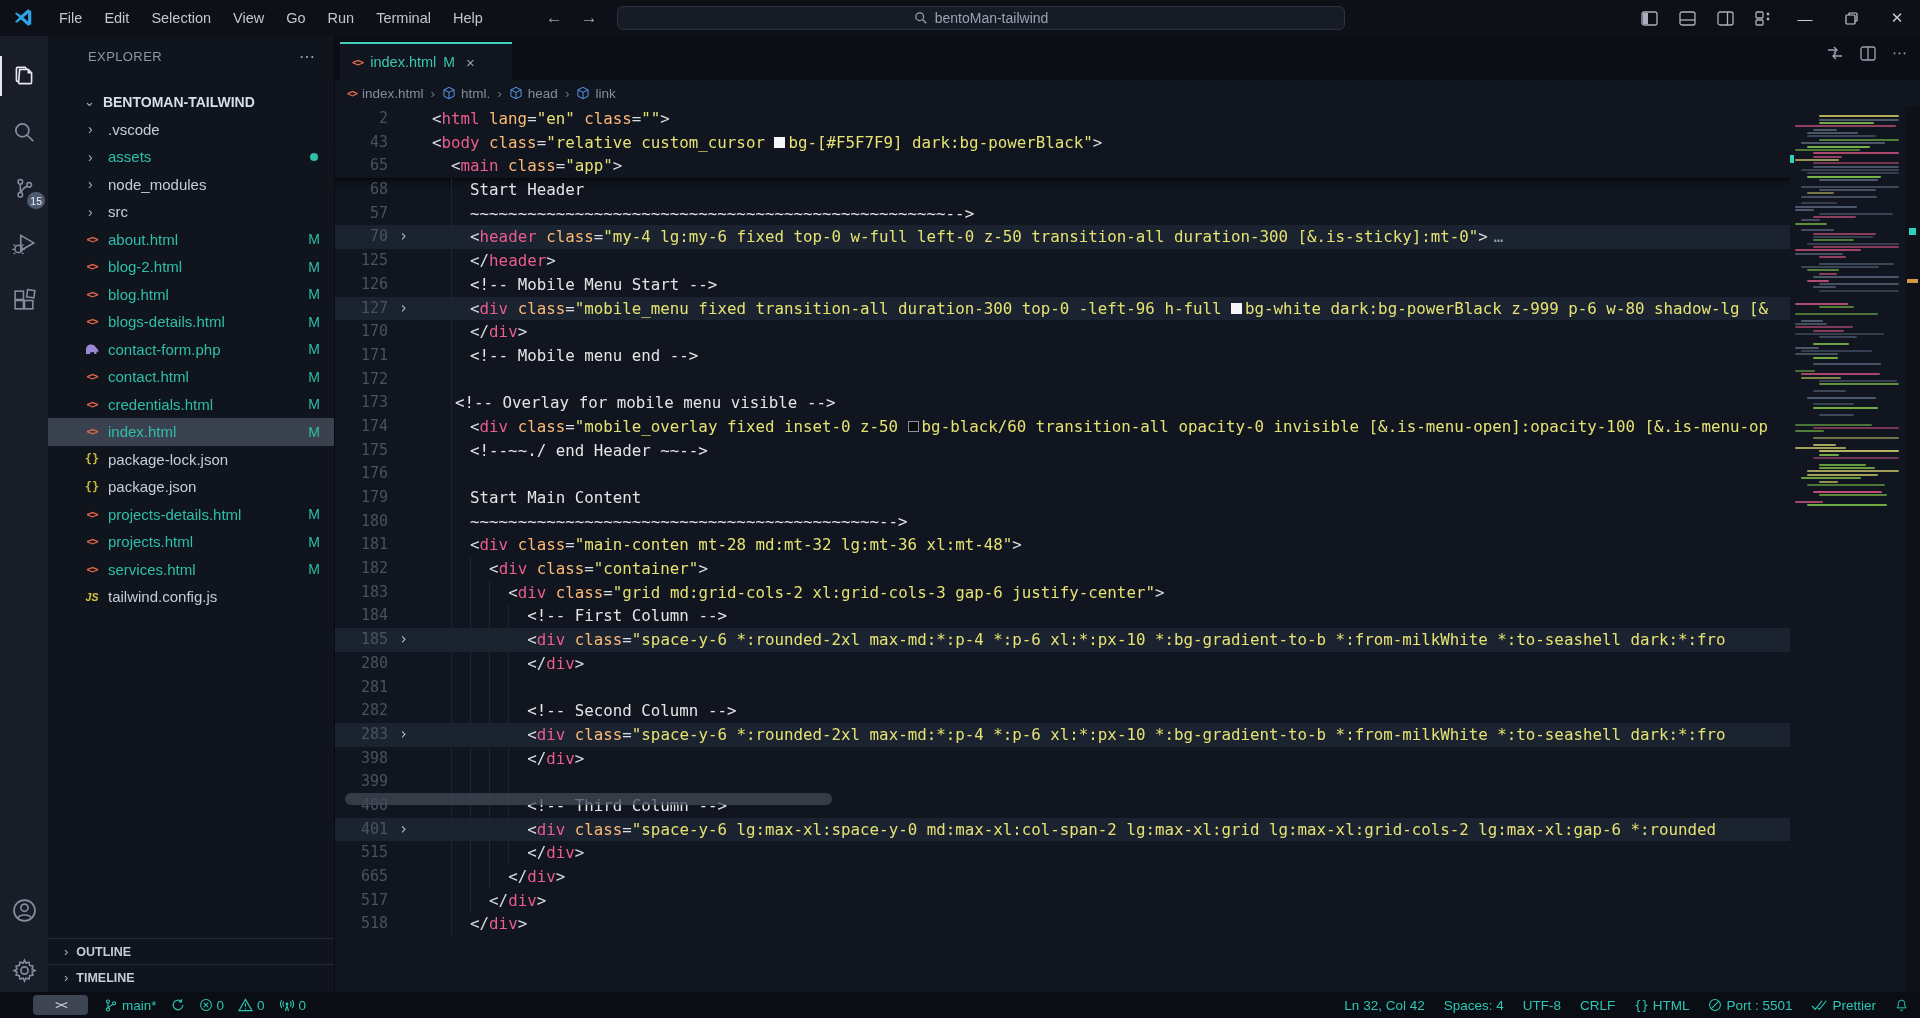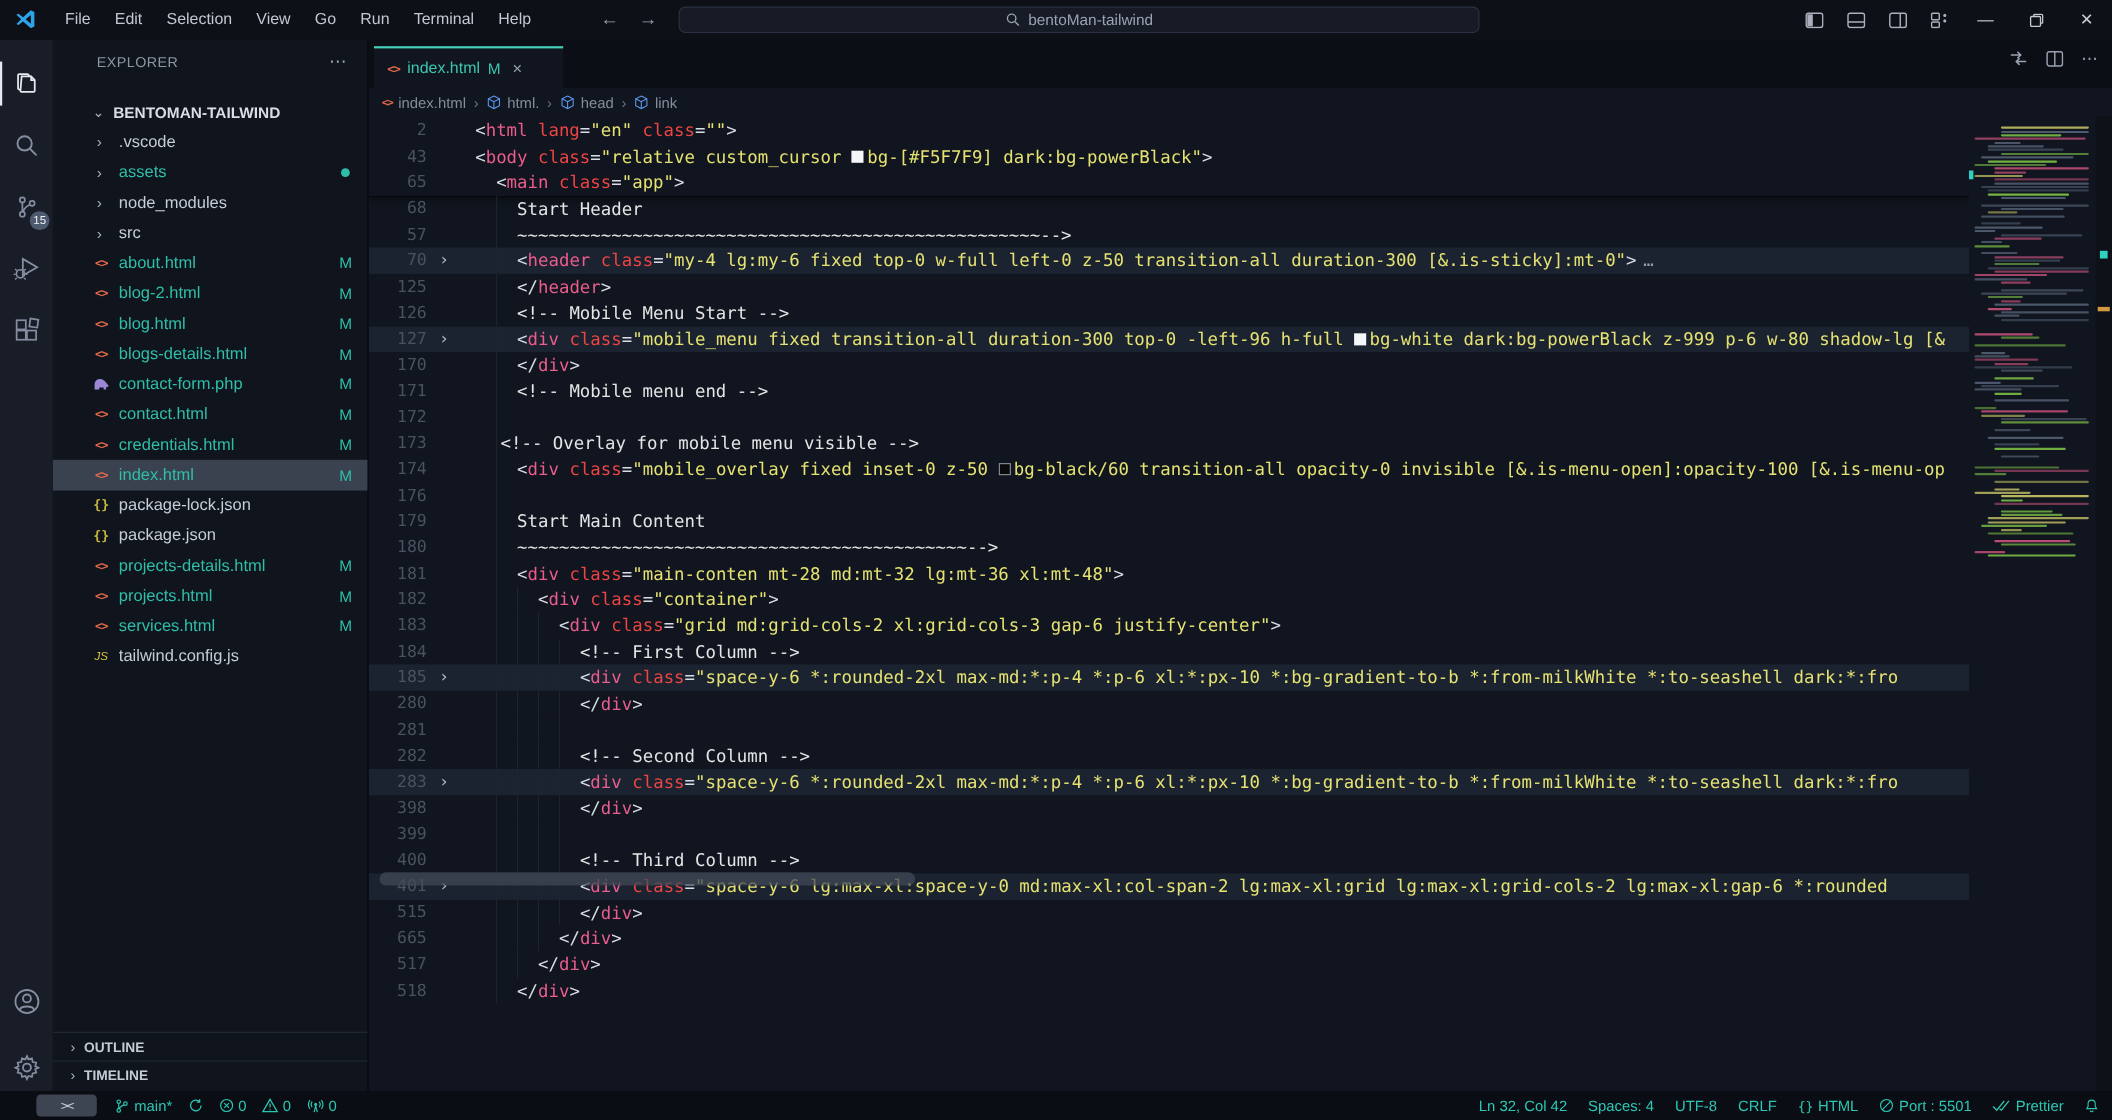--- a/index.html
+++ b/index.html
@@ -38,21 +38,21 @@
              font-weight:bold; font-size:14px; }
   .sb-root .chev { margin-left:36px; margin-right:8px; color:#aab1bd; font-weight:normal; font-size:13px; }
   .tree { position:absolute; left:0; top:79.5px; width:100%; }
   .tree-row { position:relative; width:100%; height:27.5px; display:flex; align-items:center; font-size:15px; color:#c7cdd8; }
   .tree-row.selected { background:#3a4250; }
   .tree-row.modified { color:#2fbfa9; }
   .tree-chev { width:16px; margin-left:40px; margin-right:4px; color:#aab1bd; font-size:14px; }
   .tree-ico { width:20px; margin-left:34px; margin-right:6px; display:flex; align-items:center; justify-content:center; }
   .fico-html { color:#e8694a; font-family:"DejaVu Sans Mono",monospace; font-size:11px; font-weight:bold; letter-spacing:-1px; }
   .fico-json { color:#c8b83e; font-family:"DejaVu Sans Mono",monospace; font-size:12px; font-weight:bold; }
-  .fico-js { color:#d4c73c; font-size:10.5px; font-weight:normal; font-style:italic; }
+  .fico-js { color:#d4c73c; font-size:10.5px; font-weight:bold; font-style:italic; }
   .git-badge { position:absolute; right:14px; color:#2fbfa9; font-size:14px; }
   .git-dot { position:absolute; right:16px; width:8px; height:8px; border-radius:4px; background:#2fbfa9; }
   .sb-section { position:absolute; left:0; width:100%; height:26px; border-top:1px solid #232a35; display:flex; align-items:center;
                 color:#c6ccd6; font-weight:bold; font-size:12.5px; }
   .sb-section .chev { margin-left:16px; margin-right:8px; font-weight:normal; color:#aab1bd; font-size:13px; }
 
   
   .tabstrip { position:absolute; left:335px; top:36px; width:1585px; height:44px; background:#0b0e15; z-index:20; }
   .tab { position:absolute; left:5px; top:6px; width:172px; height:38px; background:#10151f; border-top:2px solid #44cfba;
          display:flex; align-items:center; padding-left:12px; gap:7px; }
@@ -69,21 +69,21 @@
   .editor-bg { position:absolute; left:335px; top:36px; width:1585px; height:956px; background:#10151f; z-index:1; }
   .code { position:absolute; left:335px; top:107px; width:1455px; height:885px; overflow:hidden; z-index:10;
           font-family:"DejaVu Sans Mono", monospace; font-size:15.8px; }
   .crow { position:relative; width:100%; height:23.7px; line-height:23.7px; white-space:pre; }
   .crow.hl { background:#1b2330; }
   .crow.sticky-end { box-shadow:0 1px 0 #05070b, 0 4px 7px rgba(0,0,0,.45); }
   .lnum { position:absolute; left:0; top:0; width:53px; text-align:right; color:#49525f; font-size:15px; }
   .farrow { position:absolute; left:64px; top:0; color:#b3bbc7; font-size:15px; }
   .ctext { position:absolute; top:0; }
   .guide { position:absolute; top:0; height:100%; width:1px; background:#1d2531; }
-  .sg-p { color:#d7dce5; } .sg-t { color:#ea5d8c; } .sg-a { color:#ef4444; }
+  .sg-p { color:#d7dce5; } .sg-t { color:#ea5d8c; } .sg-a { color:#fdba74; }
   .sg-s { color:#e6e272; } .sg-c { color:#e5e5e5; } .sg-x { color:#cfd6e0; }
   .sg-d { color:#949ead; letter-spacing:2px; margin-left:6px; }
   .swatch { display:inline-block; width:11px; height:11px; margin-right:3px; vertical-align:baseline; }
   .sw-w { background:#f4f6f9; }
   .sw-b { background:#0a0a0a; border:1px solid #8a93a2; }
 
   
   .minimap { position:absolute; left:1790px; top:106px; width:115px; height:886px; background:#10151f; z-index:12; overflow:hidden; }
   .mm-line { position:absolute; height:2px; border-radius:1px; }
   .mm-marker { position:absolute; left:-2px; top:49px; width:6px; height:8px; background:#2fd0c0; }
@@ -424,20 +424,21 @@
     <div class="crow"><span class="guide" style="left: 116.04px;"></span><span class="lnum">57</span><span class="ctext" style="left: 135.08px;"><span class="sg-c">~~~~~~~~~~~~~~~~~~~~~~~~~~~~~~~~~~~~~~~~~~~~~~~~~~--&gt;</span></span></div>
     <div class="crow hl"><span class="guide" style="left: 116.04px;"></span><span class="lnum">70</span><span class="farrow">›</span><span class="ctext" style="left: 135.08px;"><span class="sg-p">&lt;</span><span class="sg-t">header</span><span class="sg-x"> </span><span class="sg-a">class</span><span class="sg-p">=</span><span class="sg-s">"my-4 lg:my-6 fixed top-0 w-full left-0 z-50 transition-all duration-300 [&amp;.is-sticky]:mt-0"</span><span class="sg-p">&gt;</span><span class="sg-d">…</span></span></div>
     <div class="crow"><span class="guide" style="left: 116.04px;"></span><span class="lnum">125</span><span class="ctext" style="left: 135.08px;"><span class="sg-p">&lt;/</span><span class="sg-t">header</span><span class="sg-p">&gt;</span></span></div>
     <div class="crow"><span class="guide" style="left: 116.04px;"></span><span class="lnum">126</span><span class="ctext" style="left: 135.08px;"><span class="sg-c">&lt;!-- Mobile Menu Start --&gt;</span></span></div>
     <div class="crow hl"><span class="guide" style="left: 116.04px;"></span><span class="lnum">127</span><span class="farrow">›</span><span class="ctext" style="left: 135.08px;"><span class="sg-p">&lt;</span><span class="sg-t">div</span><span class="sg-x"> </span><span class="sg-a">class</span><span class="sg-p">=</span><span class="sg-s">"mobile_menu fixed transition-all duration-300 top-0 -left-96 h-full </span><span class="swatch sw-w"></span><span class="sg-s">bg-white dark:bg-powerBlack z-999 p-6 w-80 shadow-lg [&amp;</span></span></div>
     <div class="crow"><span class="guide" style="left: 116.04px;"></span><span class="lnum">170</span><span class="ctext" style="left: 135.08px;"><span class="sg-p">&lt;/</span><span class="sg-t">div</span><span class="sg-p">&gt;</span></span></div>
     <div class="crow"><span class="guide" style="left: 116.04px;"></span><span class="lnum">171</span><span class="ctext" style="left: 135.08px;"><span class="sg-c">&lt;!-- Mobile menu end --&gt;</span></span></div>
     <div class="crow"><span class="guide" style="left: 116.04px;"></span><span class="lnum">172</span><span class="ctext" style="left: 135.08px;"></span></div>
     <div class="crow"><span class="guide" style="left: 116.04px;"></span><span class="lnum">173</span><span class="ctext" style="left: 120px;"><span class="sg-c">&lt;!-- Overlay for mobile menu visible --&gt;</span></span></div>
     <div class="crow"><span class="guide" style="left: 116.04px;"></span><span class="lnum">174</span><span class="ctext" style="left: 135.08px;"><span class="sg-p">&lt;</span><span class="sg-t">div</span><span class="sg-x"> </span><span class="sg-a">class</span><span class="sg-p">=</span><span class="sg-s">"mobile_overlay fixed inset-0 z-50 </span><span class="swatch sw-b"></span><span class="sg-s">bg-black/60 transition-all opacity-0 invisible [&amp;.is-menu-open]:opacity-100 [&amp;.is-menu-op</span></span></div>
+    <div class="crow"><span class="guide" style="left: 116.04px;"></span><span class="lnum">175</span><span class="ctext" style="left: 135.08px;"><span class="sg-c">&lt;!--~~./ end Header ~~--&gt;</span></span></div>
     <div class="crow"><span class="guide" style="left: 116.04px;"></span><span class="lnum">176</span><span class="ctext" style="left: 135.08px;"></span></div>
     <div class="crow"><span class="guide" style="left: 116.04px;"></span><span class="lnum">179</span><span class="ctext" style="left: 135.08px;"><span class="sg-c">Start Main Content</span></span></div>
     <div class="crow"><span class="guide" style="left: 116.04px;"></span><span class="lnum">180</span><span class="ctext" style="left: 135.08px;"><span class="sg-c">~~~~~~~~~~~~~~~~~~~~~~~~~~~~~~~~~~~~~~~~~~~--&gt;</span></span></div>
     <div class="crow"><span class="guide" style="left: 116.04px;"></span><span class="lnum">181</span><span class="ctext" style="left: 135.08px;"><span class="sg-p">&lt;</span><span class="sg-t">div</span><span class="sg-x"> </span><span class="sg-a">class</span><span class="sg-p">=</span><span class="sg-s">"main-conten mt-28 md:mt-32 lg:mt-36 xl:mt-48"</span><span class="sg-p">&gt;</span></span></div>
     <div class="crow"><span class="guide" style="left: 116.04px;"></span><span class="guide" style="left: 135.08px;"></span><span class="lnum">182</span><span class="ctext" style="left: 154.12px;"><span class="sg-p">&lt;</span><span class="sg-t">div</span><span class="sg-x"> </span><span class="sg-a">class</span><span class="sg-p">=</span><span class="sg-s">"container"</span><span class="sg-p">&gt;</span></span></div>
     <div class="crow"><span class="guide" style="left: 116.04px;"></span><span class="guide" style="left: 135.08px;"></span><span class="guide" style="left: 154.12px;"></span><span class="lnum">183</span><span class="ctext" style="left: 173.16px;"><span class="sg-p">&lt;</span><span class="sg-t">div</span><span class="sg-x"> </span><span class="sg-a">class</span><span class="sg-p">=</span><span class="sg-s">"grid md:grid-cols-2 xl:grid-cols-3 gap-6 justify-center"</span><span class="sg-p">&gt;</span></span></div>
     <div class="crow"><span class="guide" style="left: 116.04px;"></span><span class="guide" style="left: 135.08px;"></span><span class="guide" style="left: 154.12px;"></span><span class="guide" style="left: 173.16px;"></span><span class="lnum">184</span><span class="ctext" style="left: 192.2px;"><span class="sg-c">&lt;!-- First Column --&gt;</span></span></div>
     <div class="crow hl"><span class="guide" style="left: 116.04px;"></span><span class="guide" style="left: 135.08px;"></span><span class="guide" style="left: 154.12px;"></span><span class="guide" style="left: 173.16px;"></span><span class="lnum">185</span><span class="farrow">›</span><span class="ctext" style="left: 192.2px;"><span class="sg-p">&lt;</span><span class="sg-t">div</span><span class="sg-x"> </span><span class="sg-a">class</span><span class="sg-p">=</span><span class="sg-s">"space-y-6 *:rounded-2xl max-md:*:p-4 *:p-6 xl:*:px-10 *:bg-gradient-to-b *:from-milkWhite *:to-seashell dark:*:fro</span></span></div>
     <div class="crow"><span class="guide" style="left: 116.04px;"></span><span class="guide" style="left: 135.08px;"></span><span class="guide" style="left: 154.12px;"></span><span class="guide" style="left: 173.16px;"></span><span class="lnum">280</span><span class="ctext" style="left: 192.2px;"><span class="sg-p">&lt;/</span><span class="sg-t">div</span><span class="sg-p">&gt;</span></span></div>
     <div class="crow"><span class="guide" style="left: 116.04px;"></span><span class="guide" style="left: 135.08px;"></span><span class="guide" style="left: 154.12px;"></span><span class="guide" style="left: 173.16px;"></span><span class="lnum">281</span><span class="ctext" style="left: 192.2px;"></span></div>

